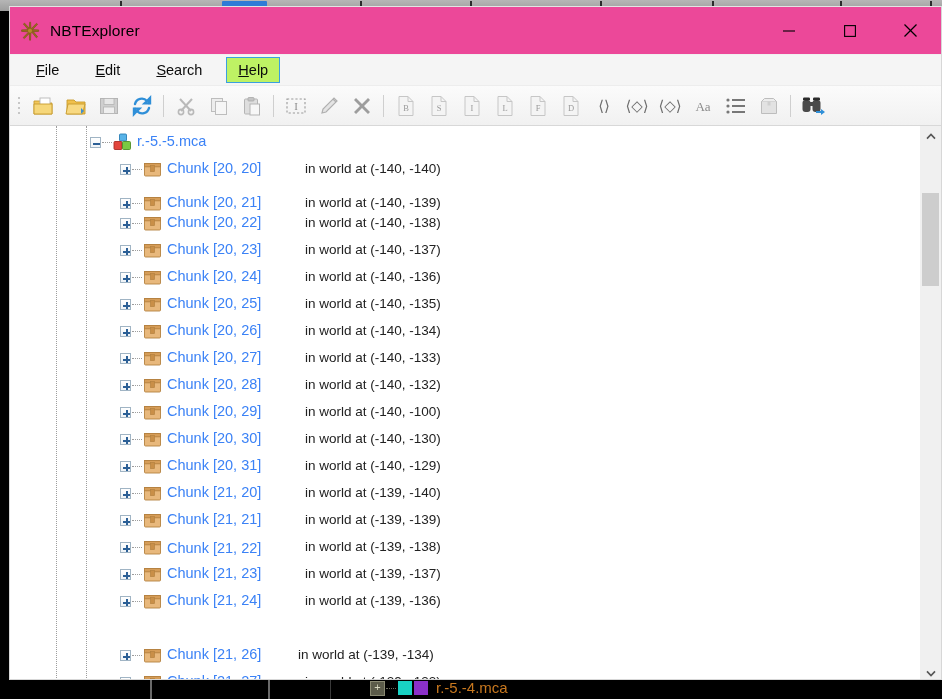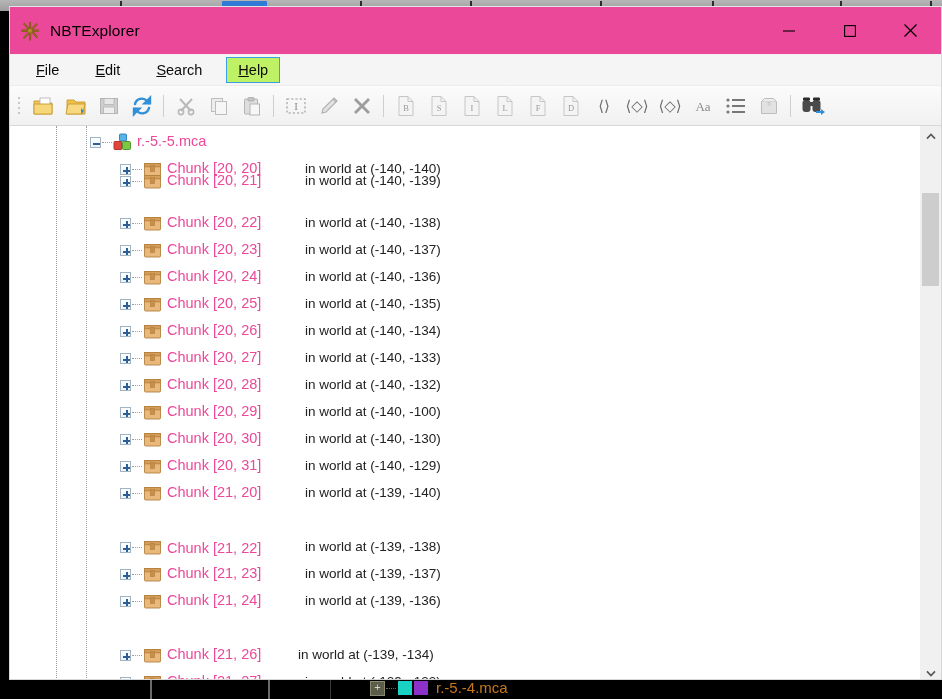--- a/index.html
+++ b/index.html
@@ -124,21 +124,21 @@
     position:absolute;width:11px;height:11px;box-sizing:border-box;
     border:1px solid #a0b4c4;background:linear-gradient(#ffffff,#eef3f7);
     cursor:default;
   }
   .expander .h{position:absolute;left:2px;top:4.5px;width:7px;height:2px;background:#2b5f96;}
   .expander .v{position:absolute;left:4.5px;top:2px;width:2px;height:7px;background:#2b5f96;}
   .leaddots{position:absolute;height:1px;border-top:1px dotted #9d9d9d;}
   .nodeicon{position:absolute;width:19px;height:19px;}
   .nodeicon svg{display:block;}
   .label{
-    position:absolute;font-size:14.5px;color:#ec4899;
+    position:absolute;font-size:14.5px;color:#3b82f6;
     font-family:"Liberation Sans",sans-serif;
   }
   .sublabel{
     position:absolute;font-size:13.5px;color:#222222;
     font-family:"Liberation Sans",sans-serif;
   }
   .rowclip{overflow:hidden;}
 
   
   .vscroll{
@@ -437,21 +437,21 @@
             <span class="nodeicon" style="left: 133px; top: 4px;">
               <svg width="19" height="19" viewBox="0 0 19 19">
                 <rect x="1.5" y="3.5" width="16" height="12.5" rx="1" fill="#e8b87c" stroke="#b4813f" stroke-width="0.9"></rect>
                 <rect x="1.5" y="3.5" width="16" height="3.3" fill="#d69d58" stroke="#b4813f" stroke-width="0.9"></rect>
                 <rect x="7.6" y="5.5" width="3.8" height="6" fill="#c98f48" stroke="#b4813f" stroke-width="0.7"></rect>
               </svg>
             </span>
             <span class="label" style="left: 157px; top: 4px;">Chunk [20, 20]</span>
             <span class="sublabel" style="left: 295px; top: 5px;">in world at (-140, -140)</span>
           </div>
-          <div class="row rowclip" style="top: 42px;">
+          <div class="row rowclip" style="top: 64px;">
             <div class="expander" style="left: 110px; top: 8px;">
               <span class="h"></span>
               <span class="v"></span>
             </div>
             <div class="leaddots" style="left: 122px; top: 13px; width: 10px;"></div>
             <span class="nodeicon" style="left: 133px; top: 4px;">
               <svg width="19" height="19" viewBox="0 0 19 19">
                 <rect x="1.5" y="3.5" width="16" height="12.5" rx="1" fill="#e8b87c" stroke="#b4813f" stroke-width="0.9"></rect>
                 <rect x="1.5" y="3.5" width="16" height="3.3" fill="#d69d58" stroke="#b4813f" stroke-width="0.9"></rect>
                 <rect x="7.6" y="5.5" width="3.8" height="6" fill="#c98f48" stroke="#b4813f" stroke-width="0.7"></rect>
@@ -628,20 +628,36 @@
             <div class="leaddots" style="left: 122px; top: 13px; width: 10px;"></div>
             <span class="nodeicon" style="left: 133px; top: 4px;">
               <svg width="19" height="19" viewBox="0 0 19 19">
                 <rect x="1.5" y="3.5" width="16" height="12.5" rx="1" fill="#e8b87c" stroke="#b4813f" stroke-width="0.9"></rect>
                 <rect x="1.5" y="3.5" width="16" height="3.3" fill="#d69d58" stroke="#b4813f" stroke-width="0.9"></rect>
                 <rect x="7.6" y="5.5" width="3.8" height="6" fill="#c98f48" stroke="#b4813f" stroke-width="0.7"></rect>
               </svg>
             </span>
             <span class="label" style="left: 157px; top: 4px;">Chunk [21, 20]</span>
             <span class="sublabel" style="left: 295px; top: 5px;">in world at (-139, -140)</span>
+          </div>
+          <div class="row rowclip" style="top: 381px;">
+            <div class="expander" style="left: 110px; top: 8px;">
+              <span class="h"></span>
+              <span class="v"></span>
+            </div>
+            <div class="leaddots" style="left: 122px; top: 13px; width: 10px;"></div>
+            <span class="nodeicon" style="left: 133px; top: 4px;">
+              <svg width="19" height="19" viewBox="0 0 19 19">
+                <rect x="1.5" y="3.5" width="16" height="12.5" rx="1" fill="#e8b87c" stroke="#b4813f" stroke-width="0.9"></rect>
+                <rect x="1.5" y="3.5" width="16" height="3.3" fill="#d69d58" stroke="#b4813f" stroke-width="0.9"></rect>
+                <rect x="7.6" y="5.5" width="3.8" height="6" fill="#c98f48" stroke="#b4813f" stroke-width="0.7"></rect>
+              </svg>
+            </span>
+            <span class="label" style="left: 157px; top: 4px;">Chunk [21, 21]</span>
+            <span class="sublabel" style="left: 295px; top: 5px;">in world at (-139, -139)</span>
           </div>
           <div class="row rowclip" style="top: 408px;">
             <div class="expander" style="left: 110px; top: 8px;">
               <span class="h"></span>
               <span class="v"></span>
             </div>
             <div class="leaddots" style="left: 122px; top: 13px; width: 10px;"></div>
             <span class="nodeicon" style="left: 133px; top: 4px;">
               <svg width="19" height="19" viewBox="0 0 19 19">
                 <rect x="1.5" y="3.5" width="16" height="12.5" rx="1" fill="#e8b87c" stroke="#b4813f" stroke-width="0.9"></rect>

